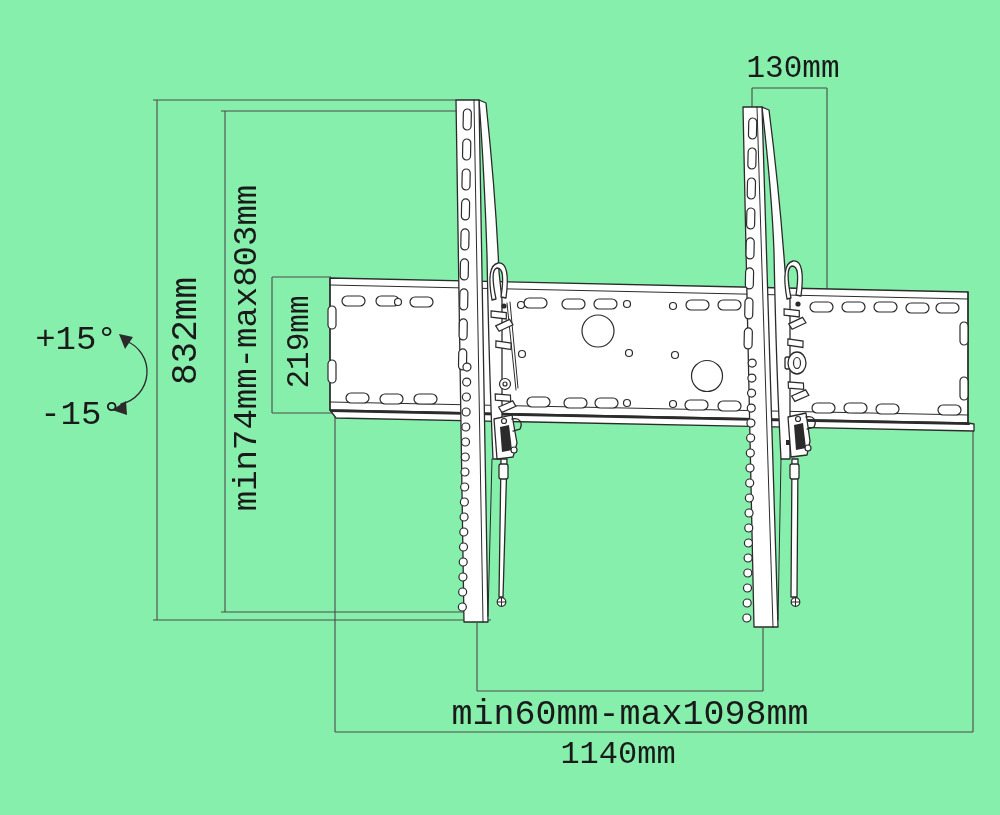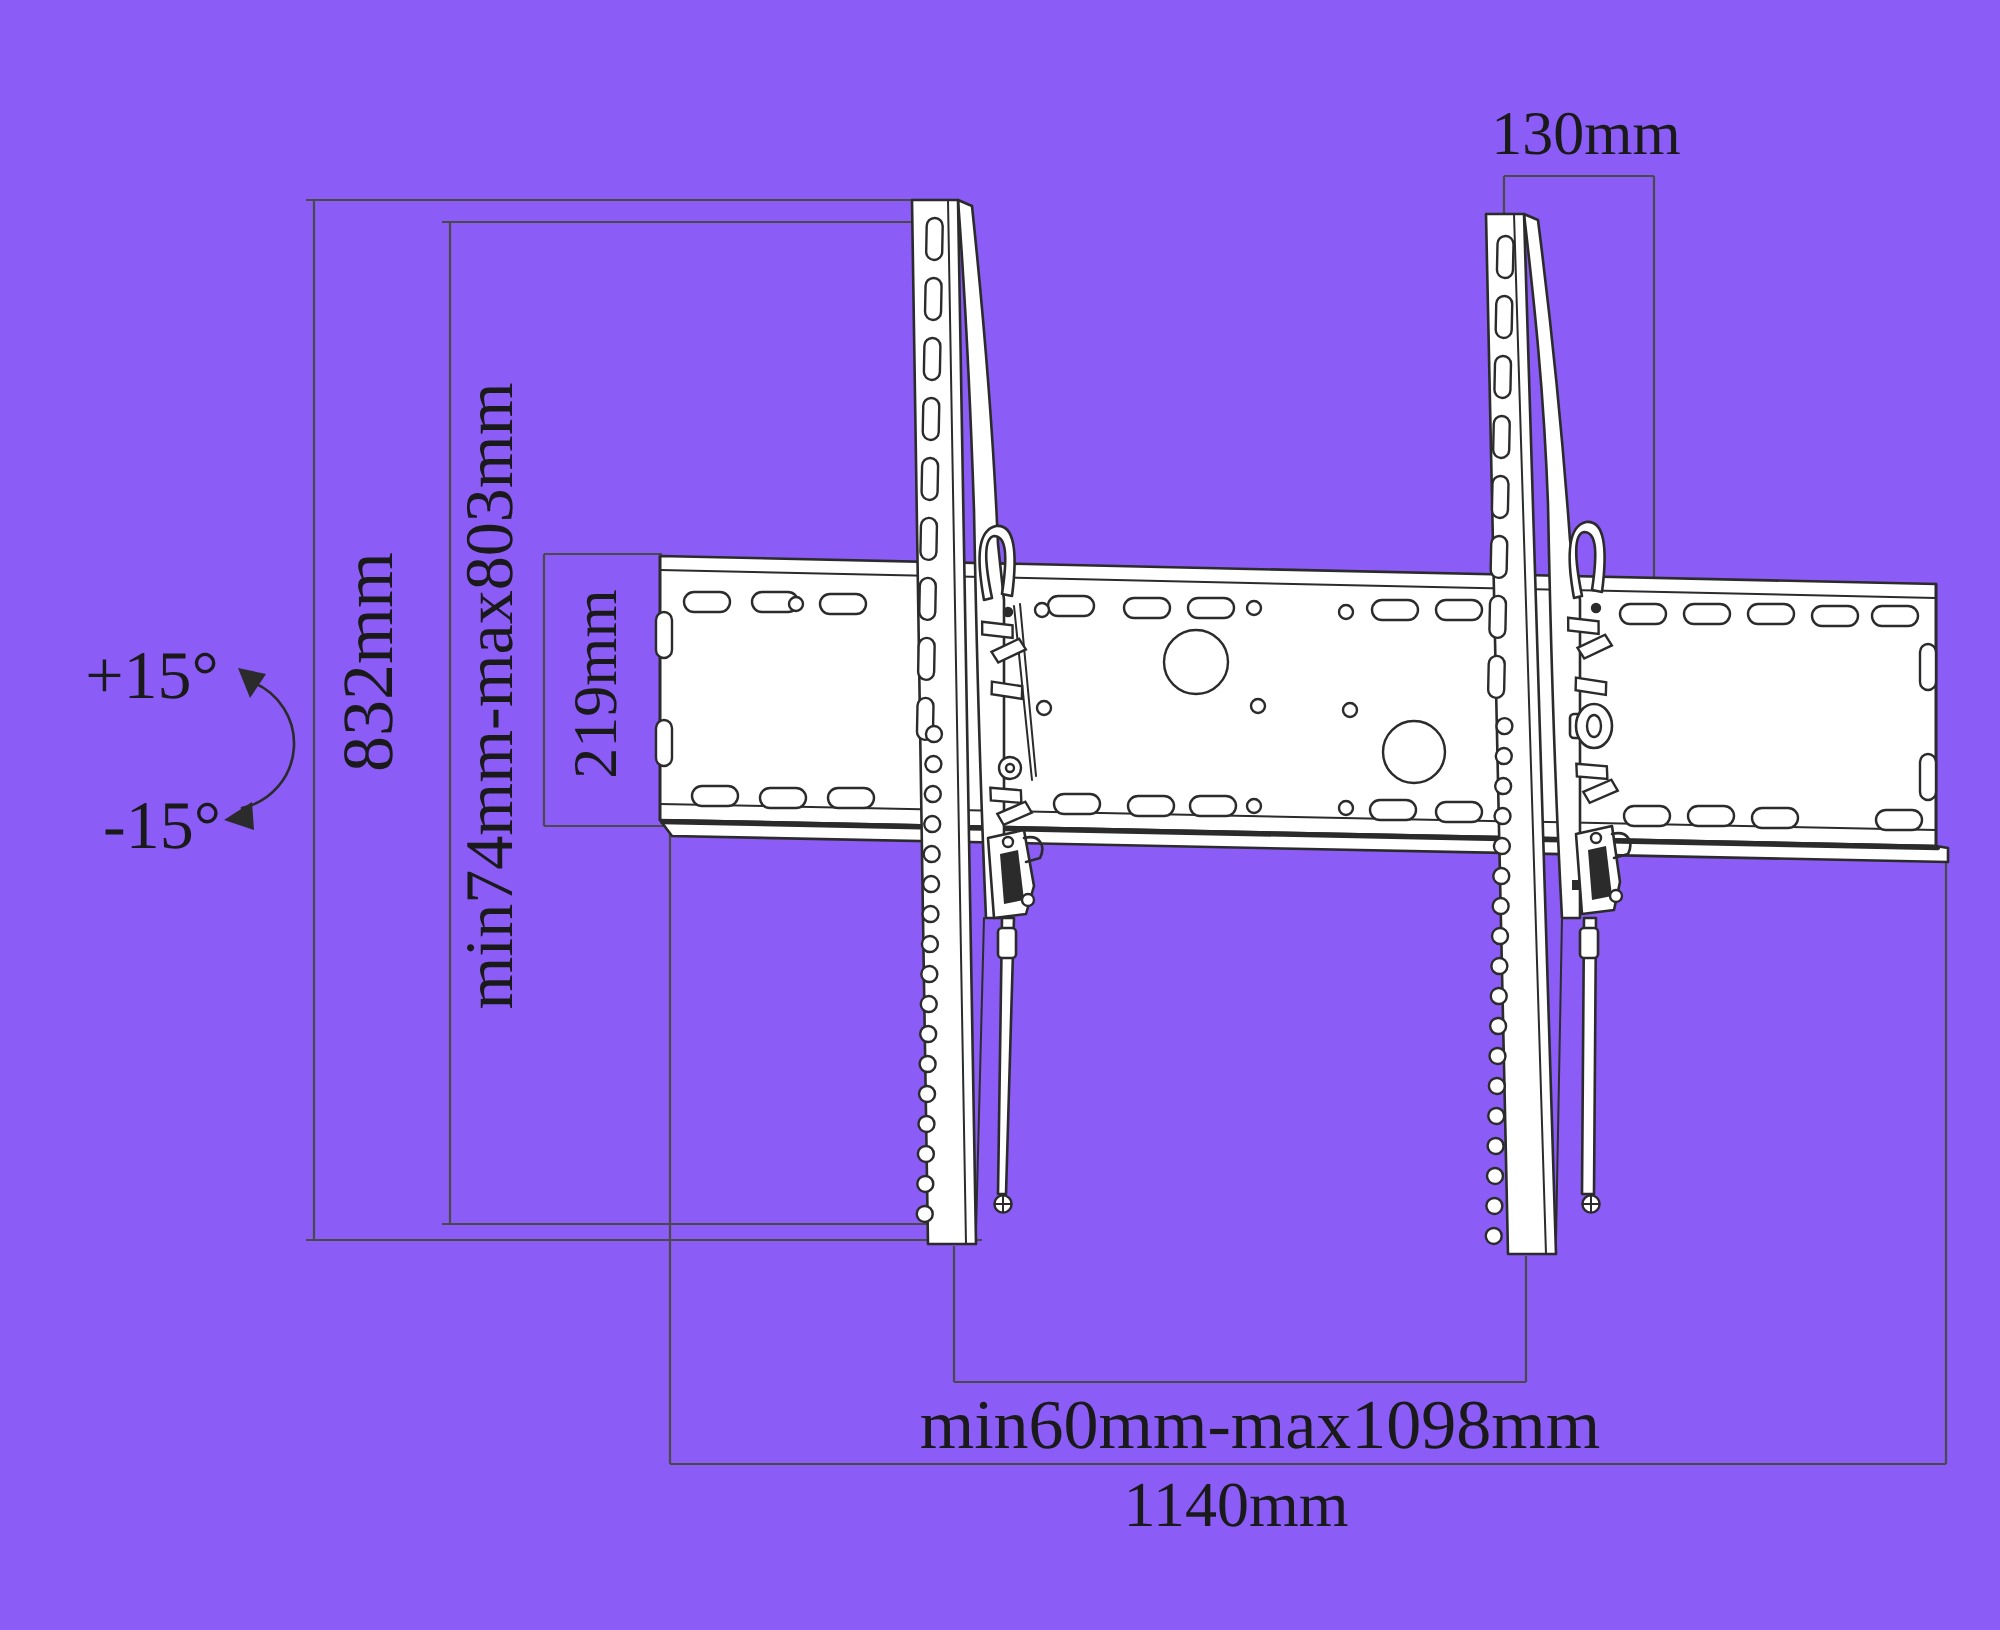--- a/index.html
+++ b/index.html
@@ -1,17 +1,17 @@
 <!DOCTYPE html>
 <html><head>
 <meta charset="utf-8">
 <style>
   html,body{margin:0;padding:0;background:#ffffff;}
-  #canvas{position:relative;width:1000px;height:815px;background:#8b5cf6;overflow:hidden;
-          font-family:Liberation Serif, serif;}
+  #canvas{position:relative;width:1000px;height:815px;background:#86efac;overflow:hidden;
+          font-family:Liberation Mono, monospace;}
   svg{display:block;width:1000px;height:815px;}
   .art{fill:none;stroke:#2b2b2b;stroke-width:1.3;stroke-linejoin:round;stroke-linecap:round;}
   .artfill{fill:#ffffff;stroke:#2b2b2b;stroke-width:1.3;stroke-linejoin:round;}
   .thick{stroke-width:2.2;}
   .thin{stroke-width:1;}
   .dim{fill:none;stroke:#4a4a4a;stroke-width:1.1;}
   .dark{fill:#2b2b2b;stroke:none;}
   .lbl{fill:#1a1a1a;}
   use.sym{fill:#ffffff;stroke:#2b2b2b;stroke-width:1.2;}
   .hole{fill:#ffffff;stroke:#2b2b2b;stroke-width:1.2;}

